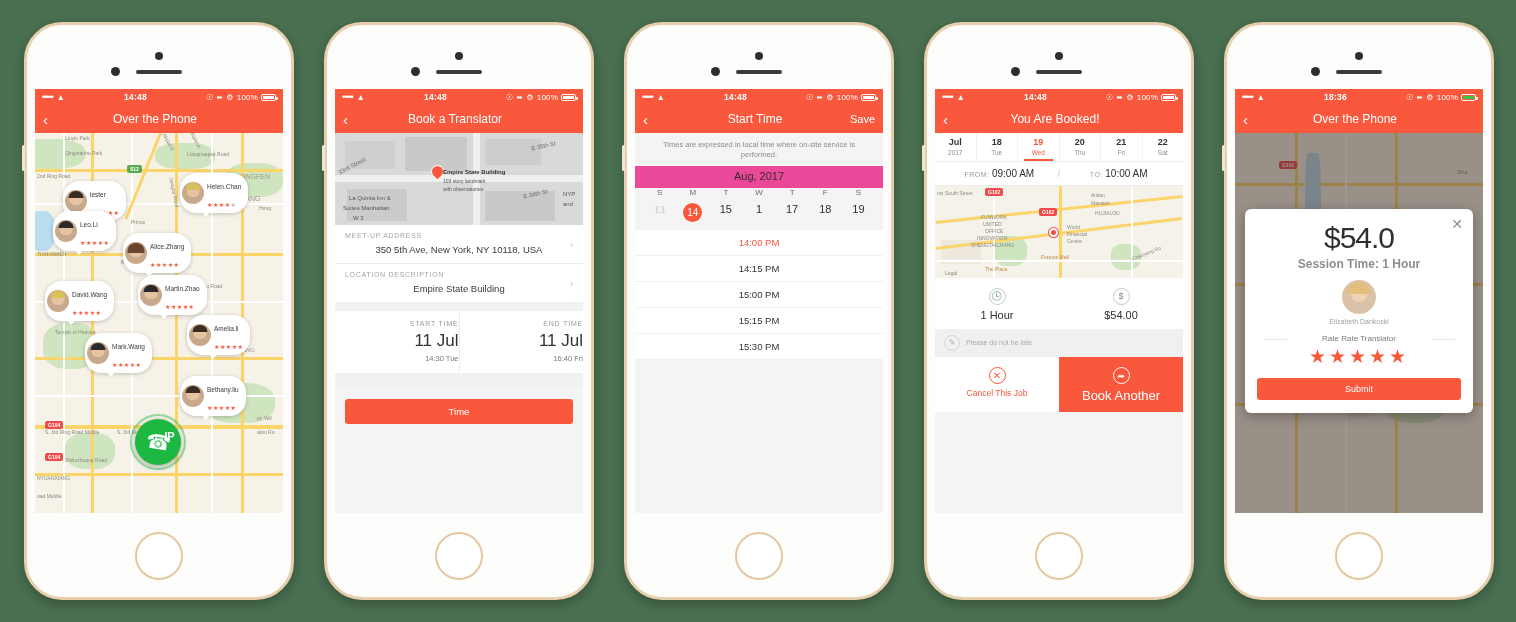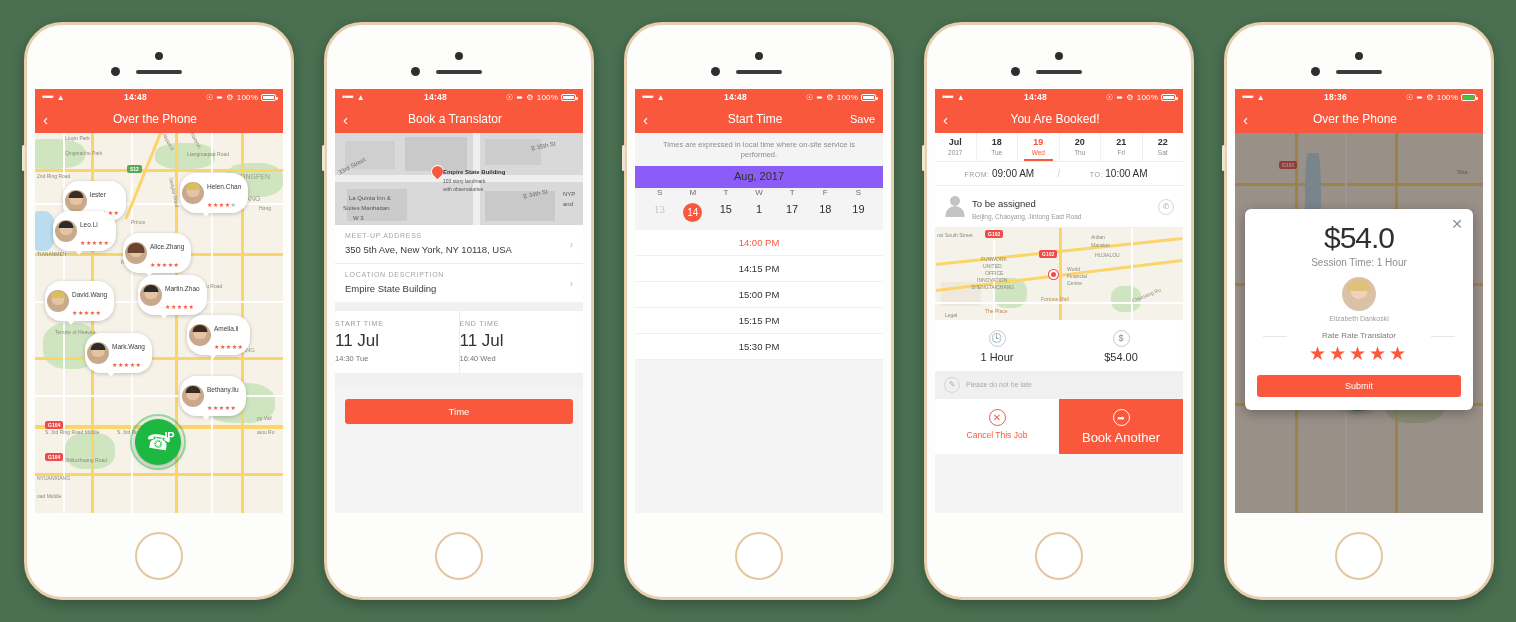--- a/index.html
+++ b/index.html
@@ -113,40 +113,40 @@
   .ipbtn .ring { position:absolute; inset:-5px; border-radius:50%;
                  border:2px solid rgba(28,184,65,.45); }
   .ipbtn .ph { font-size:20px; transform:rotate(8deg); }
   .ipbtn .ip { position:absolute; right:7px; top:11px; font-size:11px;
                font-weight:bold; letter-spacing:-.5px; }
 
   
   .sec { background:#fff; padding:7px 10px 8px; position:relative; }
   .sec + .sec { border-top:1px solid #eceaea; }
   .sec-label { font-size:7px; color:#a5a5a5; letter-spacing:.7px; }
-  .sec-value { font-size:9.5px; color:#3a3a3a; margin-top:5px; }
+  .sec-value { font-size:9.5px; color:#3a3a3a; margin-top:5px;text-align:center; }
   .chev { position:absolute; right:10px; top:50%; transform:translateY(-50%);
           color:#c2c2c2; font-size:10px; }
   .gap { height:9px; background:#f1f1f1; }
   .times { display:flex; background:#fff; }
-  .times > div { flex:1; text-align:left; padding:9px 0 10px; }
+  .times > div { flex:1; text-align:right; padding:9px 0 10px; }
   .times > div + div { border-left:1px solid #ececec; }
   .t-cap { font-size:7px; color:#9a9a9a; letter-spacing:.8px; }
   .t-big { font-size:17px; color:#333; margin:4px 0 3px; font-weight:300; }
   .t-sub { font-size:7.5px; color:#777; }
   .primary-btn {
     margin:12px 10px; background:#f9583c; color:#fff; text-align:center;
     font-size:9.5px; padding:7px 0; border-radius:3px;
   }
 
   
   .hint { font-size:7.5px; color:#8c8c8c; text-align:center;
           padding:7px 18px 6px; line-height:1.35; background:#f4f4f4; }
   .month { text-align:center; font-size:11px; color:#2f2f2f; padding:4px 0 6px;
-           background:#8b5cf6; }
+           background:#ec4899; }
   .dow, .dates { display:flex; background:#f4f4f4; padding:0 8px; }
   .dow div, .dates div { flex:1; text-align:center; }
   .dow div { font-size:8px; color:#6b6b6b; padding-bottom:6px; }
   .dates div { font-size:11px; color:#2f2f2f; padding-bottom:8px; }
   .dates div.dim { color:#c4c4c4;font-family:Liberation Serif, serif; }
   .dates div.on span { background:#f9583c; color:#fff; border-radius:50%;
      width:19px; height:19px; display:inline-flex; align-items:center;
      justify-content:center; font-size:10px; }
   .slots { background:#fff; }
   .slot { text-align:center; font-size:9.5px; color:#333; padding:7px 0;
@@ -203,21 +203,21 @@
   
   .dim-overlay { position:absolute; inset:0; background:rgba(60,45,40,.5); }
   .modal {
     position:absolute; left:10px; right:10px; top:76px;
     background:#fff; border-radius:6px; padding:12px 12px 13px;
     text-align:center; box-shadow:0 3px 12px rgba(0,0,0,.3);
   }
   .m-close { position:absolute; right:10px; top:8px; font-size:14px;
              color:#8e8e8e; line-height:1; }
   .m-price { font-size:30px; color:#2f2f2f; font-weight:300; letter-spacing:-1px; }
-  .m-sub { font-size:10px; color:#8e8e8e; margin-top:2px; }
+  .m-sub { font-size:12px; color:#8e8e8e; margin-top:2px;font-weight:bold; }
   .m-ava { width:34px; height:34px; border-radius:50%; margin:9px auto 4px;
            background:#d9c2a8; position:relative; overflow:hidden; }
   .m-ava::before{content:"";position:absolute;left:50%;top:5px;transform:translateX(-50%);
      width:17px;height:17px;border-radius:50%;background:#f0d3b6;}
   .m-ava::after{content:"";position:absolute;left:50%;top:2px;transform:translateX(-50%);
      width:24px;height:12px;border-radius:12px 12px 0 0;background:#e0c07a;}
   .m-name { font-size:7px; color:#a0a0a0; }
   .m-rate { font-size:8px; color:#7a7a7a; margin:9px 0 4px; position:relative; }
   .m-rate::before, .m-rate::after { content:""; position:absolute; top:50%;
      width:24px; height:1px; background:#e6e6e6; }
@@ -466,21 +466,21 @@
 
       <div class="times">
         <div>
           <div class="t-cap">START TIME</div>
           <div class="t-big">11 Jul</div>
           <div class="t-sub">14:30 Tue</div>
         </div>
         <div>
           <div class="t-cap">END TIME</div>
           <div class="t-big">11 Jul</div>
-          <div class="t-sub">16:40 Wed</div>
+          <div class="t-sub">16:40 Fri</div>
         </div>
       </div>
 
       <div class="gap" style="height:14px"></div>
       <div class="primary-btn">Time</div>
     </div>
   </div>
 
   <div class="phone p3">
     <div class="camera"></div>
@@ -603,28 +603,20 @@
           <span>FROM:</span>
           <b>09:00 AM</b>
         </span>
         <span class="ft-slash">/</span>
         <span class="ft">
           <span>TO:</span>
           <b>10:00 AM</b>
         </span>
       </div>
 
-      <div class="assign">
-        <span class="av-gray"></span>
-        <span style="flex:1">
-          <span class="as-name">To be assigned</span>
-          <div class="as-addr">Beijing, Chaoyang, Jintong East Road</div>
-        </span>
-        <span class="circ-ic">✆</span>
-      </div>
 
       <div class="map" style="height:92px;background:#f5f2ea">
         <div class="green" style="left:58px;top:50px;width:34px;height:30px"></div>
         <div class="green" style="left:176px;top:58px;width:30px;height:26px"></div>
         <div class="blk" style="left:6px;top:54px;width:40px;height:24px"></div>
         <div class="road" style="left:0;top:22px;width:248px;height:3px;transform:rotate(-6deg)"></div>
         <div class="road" style="left:0;top:46px;width:248px;height:3px;transform:rotate(-7deg)"></div>
         <div class="road" style="left:124px;top:0;width:3px;height:92px"></div>
         <div class="road w" style="left:0;top:74px;width:248px;height:2px"></div>
         <div class="road w" style="left:58px;top:0;width:2px;height:92px"></div>

